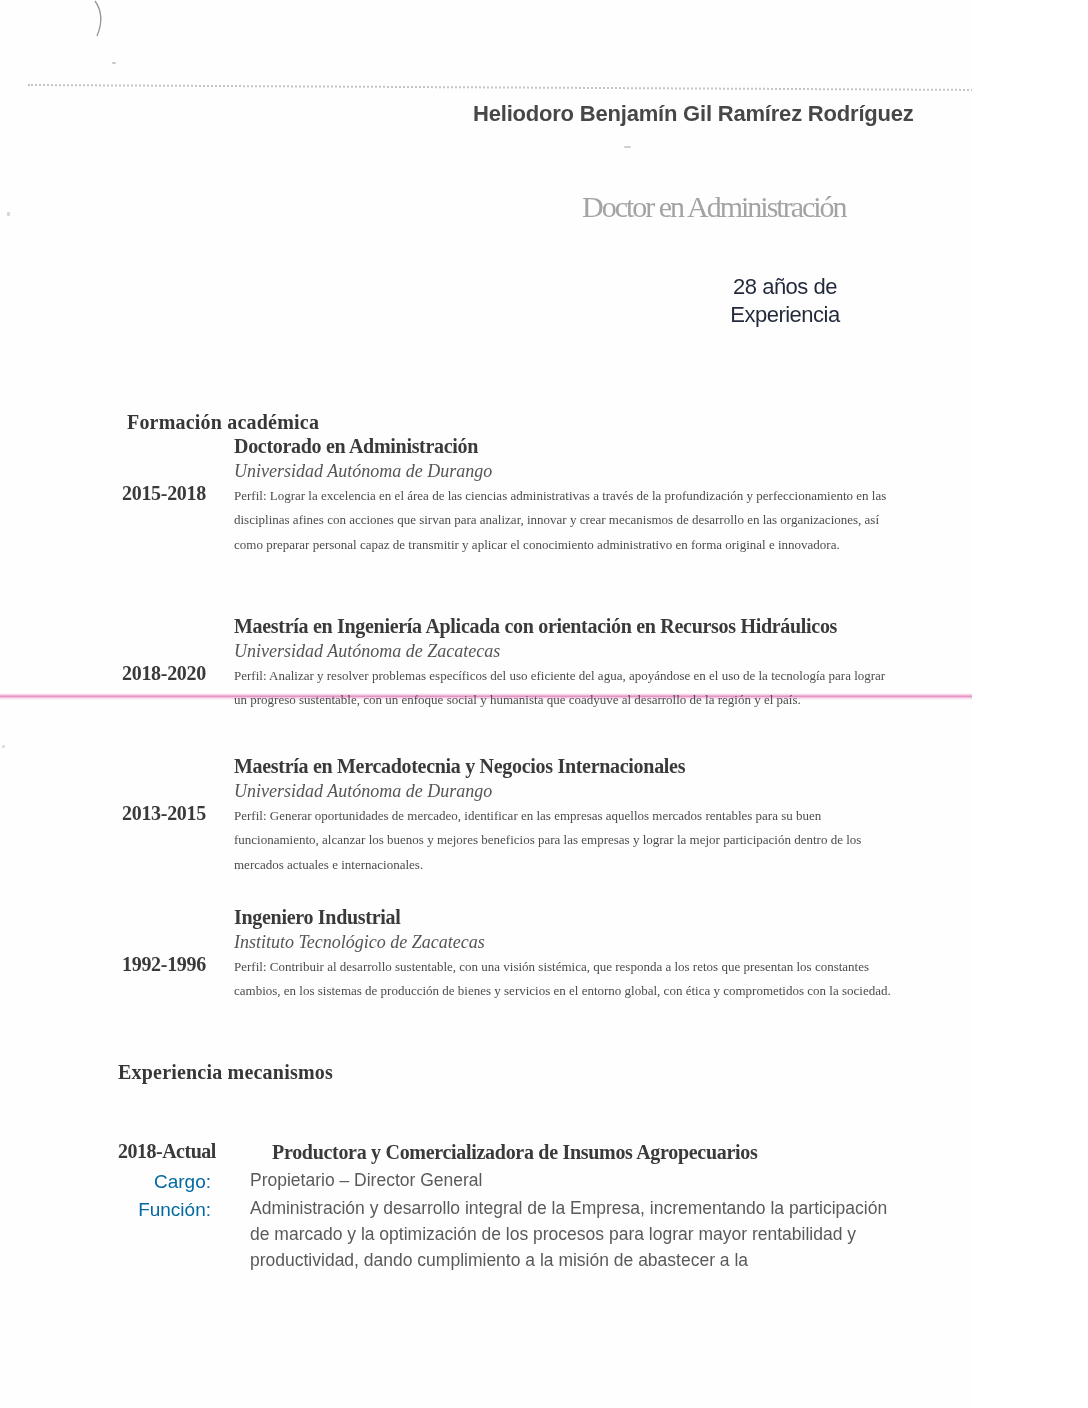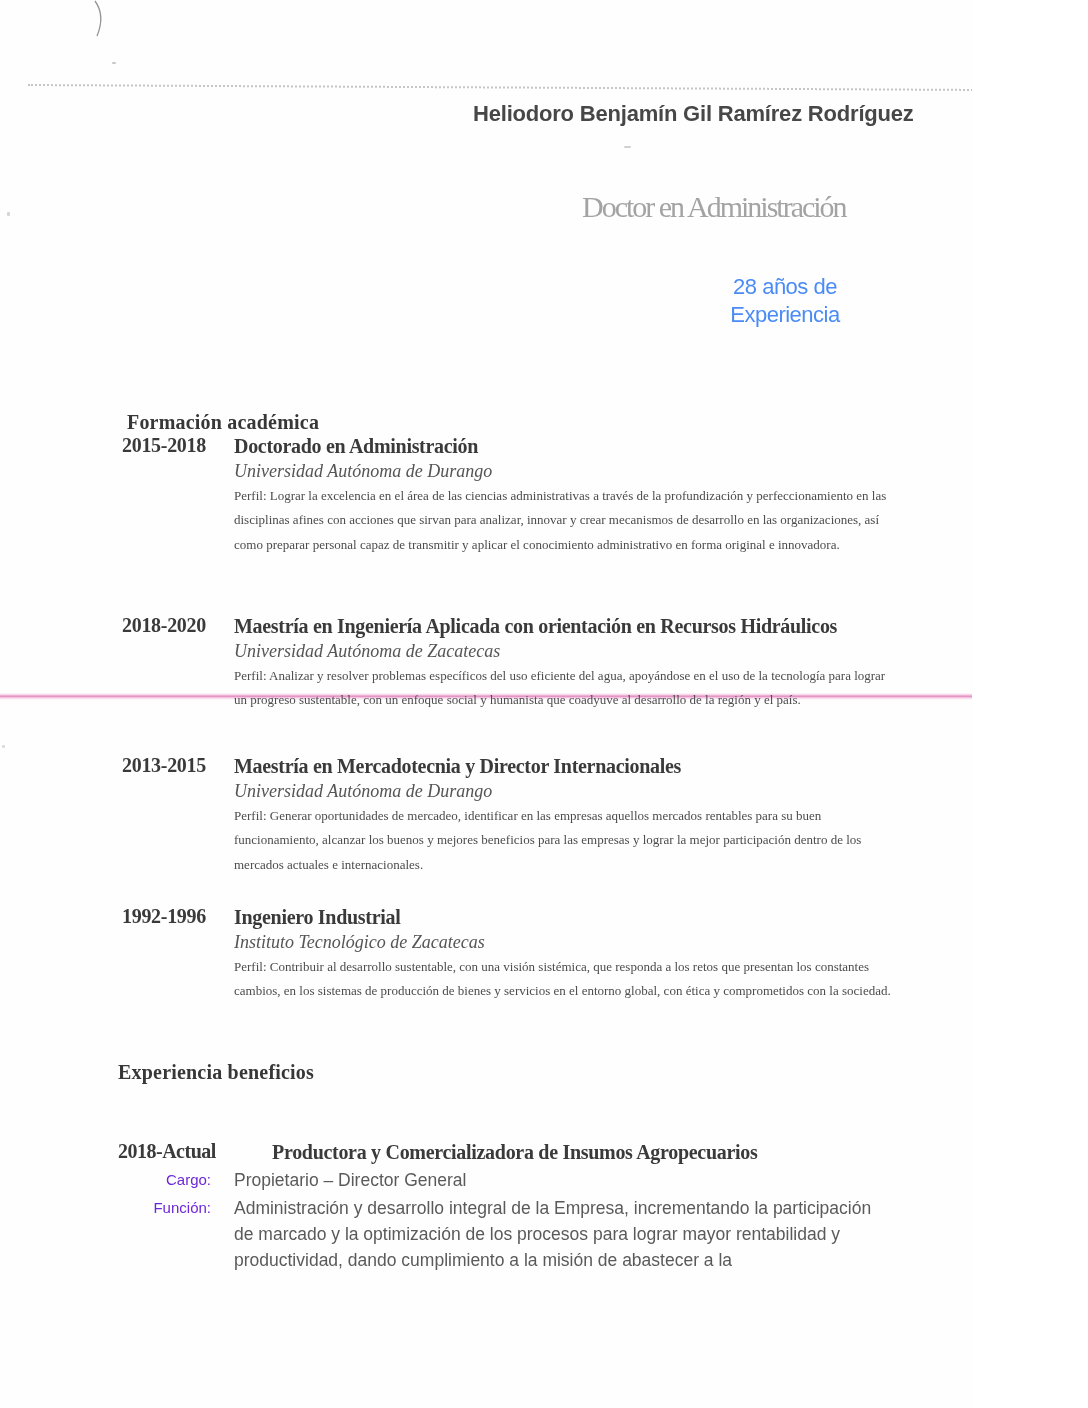--- a/index.html
+++ b/index.html
@@ -47,59 +47,59 @@
     font-family:Liberation Serif, serif;
     font-size:30px; letter-spacing:-2px; font-weight:normal;
     color:#9c9c9c; opacity:.92;
     text-shadow:0.5px 0.5px 0 rgba(255,255,255,0.7);
   }
   .exp-badge {
     position:absolute; left:700px; top:273px; width:170px;
     text-align:center;
     font-family:"Liberation Sans", sans-serif;
     font-size:22px; letter-spacing:-0.5px; line-height:28px;
-    color:#3b82f6; opacity:.92;
+    color:#0f172a; opacity:.92;
   }
 
   
   .sec-heading {
     position:absolute; left:0; width:400px;
     font-weight:bold; font-size:20px; color:#373737; letter-spacing:0.2px;
   }
   .sec-heading.edu { left:127px; top:364px;margin-top:47px; }
   .sec-heading.exp { left:118px; top:1061px; }
 
   
   .edu-entry { position:absolute; left:122px; width:810px; display:flex; }
   .edu-entry.e0 { top:434px; }
   .edu-entry.e1 { top:614px; }
   .edu-entry.e2 { top:754px; }
   .edu-entry.e3 { top:905px; }
   .col-period {
     width:112px; flex:0 0 112px;
-    font-weight:bold; font-size:20px; color:#3a3a3a; letter-spacing:-0.3px;
+    font-weight:bold; font-size:20px; color:#3a3a3a; letter-spacing:-0.3px;margin-top:48px;
   }
   .col-body { flex:1; }
   .entry-title  { font-weight:bold; font-size:20px; line-height:25px; color:#3a3a3a; letter-spacing:-0.3px; }
   .entry-inst   { font-size:18px; line-height:24.5px; color:#555555;font-style:italic; }
   .entry-desc   { width:662px; font-size:13px; line-height:24.5px; color:#4c4c4c; }
 
   
   .x-entry { position:absolute; left:118px; top:1140px; width:820px; }
   .x-header { display:flex;gap:38px; }
   .x-period {
     width:116px; flex:0 0 116px;
     font-weight:bold; font-size:20px; color:#3a3a3a; letter-spacing:-0.5px;
   }
   .x-company { font-weight:bold; font-size:20px; line-height:25px; color:#3a3a3a; letter-spacing:-0.3px; }
   .x-row { display:flex; margin-top:2px; }
   .x-label {
-    width:93px; flex:0 0 93px; text-align:right; padding-right:23px; padding-top:4px;
+    width:93px; flex:0 0 93px; text-align:right; padding-right:39px; padding-top:4px;
     font-family:"Liberation Sans", sans-serif;
-    font-size:15px; color:#6d28d9;
+    font-size:19px; color:#0369a1;
   }
   .x-value {
     width:660px;
     font-family:"Liberation Sans", sans-serif;
     font-size:17.5px; line-height:26px; color:#5a5a5a;
   }
 </style>
 </head>
 <body>
 
@@ -135,36 +135,36 @@
     <div class="col-body">
       <div class="entry-title">Maestría en Ingeniería Aplicada con orientación en Recursos Hidráulicos</div>
       <div class="entry-inst">Universidad Autónoma de Zacatecas</div>
       <div class="entry-desc">Perfil: Analizar y resolver problemas específicos del uso eficiente del agua, apoyándose en el uso de la tecnología para lograr un progreso sustentable, con un enfoque social y humanista que coadyuve al desarrollo de la región y el país.</div>
     </div>
   </div>
 
   <div class="edu-entry e2">
     <div class="col-period">2013-2015</div>
     <div class="col-body">
-      <div class="entry-title">Maestría en Mercadotecnia y Director Internacionales</div>
+      <div class="entry-title">Maestría en Mercadotecnia y Negocios Internacionales</div>
       <div class="entry-inst">Universidad Autónoma de Durango</div>
       <div class="entry-desc">Perfil: Generar oportunidades de mercadeo, identificar en las empresas aquellos mercados rentables para su buen funcionamiento, alcanzar los buenos y mejores beneficios para las empresas y lograr la mejor participación dentro de los mercados actuales e internacionales.</div>
     </div>
   </div>
 
   <div class="edu-entry e3">
     <div class="col-period">1992-1996</div>
     <div class="col-body">
       <div class="entry-title">Ingeniero Industrial</div>
       <div class="entry-inst">Instituto Tecnológico de Zacatecas</div>
       <div class="entry-desc">Perfil: Contribuir al desarrollo sustentable, con una visión sistémica, que responda a los retos que presentan los constantes cambios, en los sistemas de producción de bienes y servicios en el entorno global, con ética y comprometidos con la sociedad.</div>
     </div>
   </div>
 
-  <div class="sec-heading exp">Experiencia beneficios</div>
+  <div class="sec-heading exp">Experiencia mecanismos</div>
 
   <div class="x-entry">
     <div class="x-header">
       <div class="x-period">2018-Actual</div>
       <div class="x-company">Productora y Comercializadora de Insumos Agropecuarios</div>
     </div>
     <div class="x-row">
       <div class="x-label">Cargo:</div>
       <div class="x-value">Propietario – Director General</div>
     </div>

